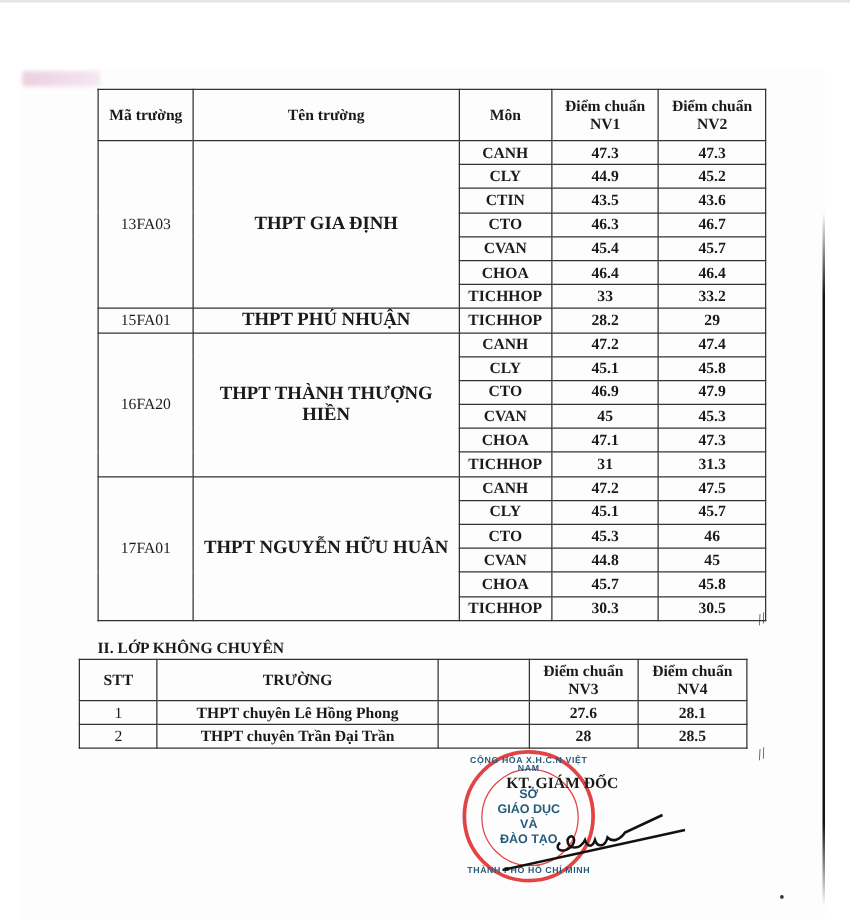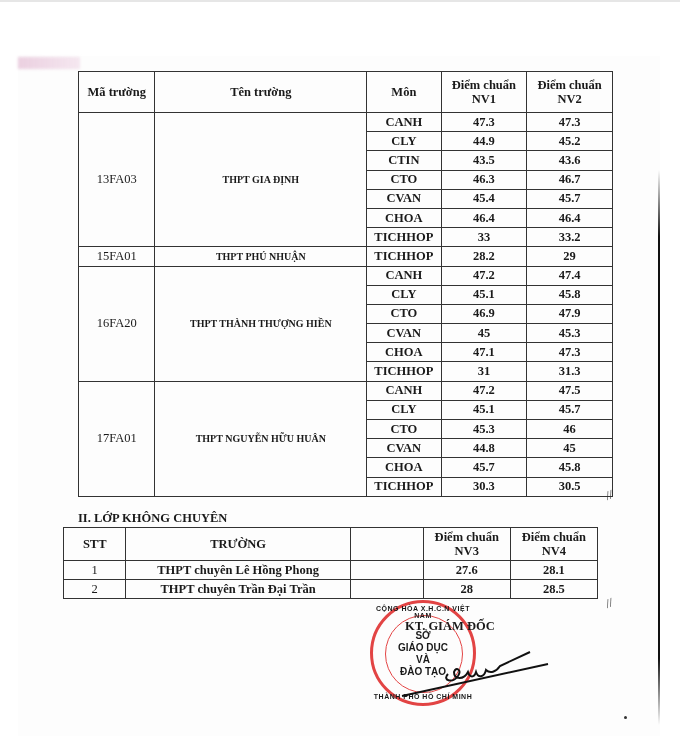--- a/index.html
+++ b/index.html
@@ -24,35 +24,35 @@
     position: absolute; left: 658px; top: 170px; width: 2px; height: 555px;
     background: linear-gradient(180deg, rgba(0,0,0,0) 0%, #111 12%, #111 88%, rgba(0,0,0,0) 100%);
   }
   table { border-collapse: collapse; position: absolute; }
   td, th { border: 1.3px solid #333; padding: 0; text-align: center; vertical-align: middle; }
   
   #main-table { left: 78px; top: 71px; width: 535px; }
   #main-table th { font-weight: bold; font-size: 12.5px; line-height: 14px; height: 40px; }
   #main-table td { height: 18.2px; font-size: 12.5px; font-weight: bold; }
   #main-table td.code { font-weight: normal; font-size: 12.5px; }
-  #main-table td.school { font-weight: bold; font-size: 10px; }
+  #main-table td.school { font-weight: bold; font-size: 15px; }
   .c1 { width: 77px; } .c2 { width: 218px; } .c3 { width: 74px; } .c4 { width: 87px; } .c5 { width: 87px; }
   .section-title {
     position: absolute; left: 78px; top: 511px; font-weight: bold; font-size: 12.5px;
   }
   #sub-table { left: 63px; top: 527px; width: 535px; }
   #sub-table th { font-weight: bold; font-size: 12.5px; line-height: 14px; height: 32px; }
   #sub-table td { height: 18px; font-size: 12.5px; font-weight: bold; }
   #sub-table td.stt { font-weight: normal; }
   .s1 { width: 62px; } .s2 { width: 226px; } .s3 { width: 73px; } .s4 { width: 87px; } .s5 { width: 87px; }
   .slash-mark { position: absolute; font-size: 12px; color: #333; transform: rotate(-25deg); font-style: italic; }
   .stamp {
     position: absolute; left: 370px; top: 600px; width: 106px; height: 106px;
     border-radius: 50%; border: 3px solid #e03030; box-sizing: border-box;
-    color: #000000; font-family: "Liberation Sans", sans-serif;
+    color: #0c4a6e; font-family: "Liberation Sans", sans-serif;
     opacity: 0.9;
   }
   .stamp .inner {
     position: absolute; left: 12px; top: 12px; width: 76px; height: 76px;
     border-radius: 50%; border: 1.5px solid #e03030;
   }
   .stamp .ring-text {
     position: absolute; left: 0; top: 2px; width: 100%; text-align: center;
     font-size: 7px; font-weight: bold; letter-spacing: 0.5px;
   }

